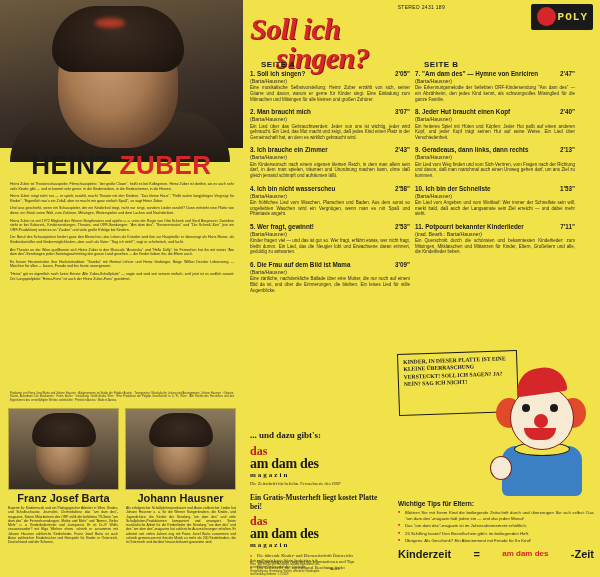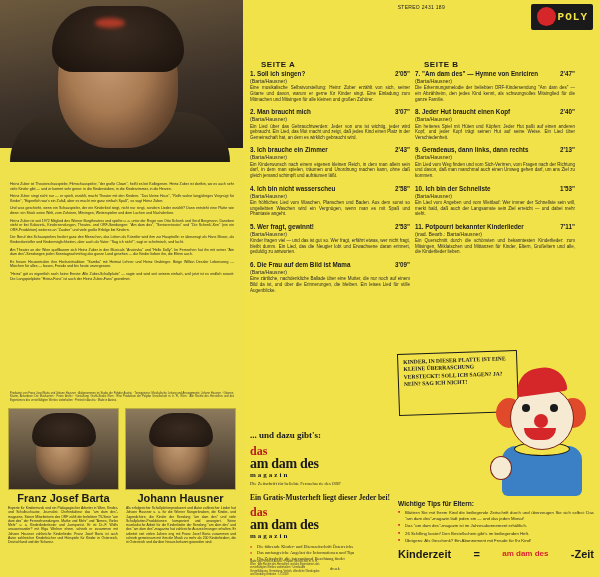--- a/index.html
+++ b/index.html
@@ -120,20 +120,24 @@
 <div class="sleeve">
 
   <div class="left">
     <div class="photo">
       <div class="shoulder"></div>
       <div class="head"></div>
       <div class="hair"></div>
       <div class="glow"></div>
     </div>
 
+    <div class="artist">
+      <span>HEINZ</span>
+      <span class="red">ZUBER</span>
+    </div>
 
     <div class="bio">
       <p>Heinz Zuber ist Theaterschauspieler, Filmschauspieler, "der große Clown", heißt es bei Kollegenen. Heinz Zuber ist dorthin, wo es auch sehr viele Kinder gibt — und er kommt sehr gerne: in die Kinderstuben, in die Kinderzimmer, in die Herzen.</p>
       <p>Heinz Zuber singt nicht nur — er spielt, erzählt, macht Theater mit den Kindern. "Das kleine Haus", "Rolfs wahre langjähriges Vergnügt für Kinder", "Eigentlich war's ein Zufall, aber es macht mir ganz einfach Spaß", so sagt Heinz Zuber.</p>
       <p>Und was geschieht, wenn ein Schauspieler, der ein Kinderlied singt, nicht nur singt, sondern Lieder erzählt? Dann entsteht eine Platte wie diese: ein Stück seine Welt, zum Zuhören, Mitsingen, Weiterspielen und dem Lachen und Nachdenken.</p>
       <p>Heinz Zuber ist seit 1972 Mitglied des Wiener Burgtheaters und spielte u. a. unter der Regie von Otto Schenk und Gerd Bergmann. Daneben steht er bei Kabarett-, Kindersendungen, Theater- und ORF-Sendungen: "Am dam des", "Seniorenteatro" und "Die Schenk'-Ken" (ein ein ORF-Produktion) weiteres an "Zauber" und viele große Erfolge bei Kindern.</p>
       <p>Der Beruf des Schauspielers fordert ganz den Menschen, das Leben als Künstler wird ihm zur Hauptrolle: er überzeugt als Hans Moser, als Kinderdarsteller und Kindermöglichkeiten, aber auch als Vater: "Sag ich nicht!", sagt er schelmisch, und lacht.</p>
       <p>Am Theater an der Wien quellbarem sich Heinz Zuber in den Musicals "Anatevka" und "Hello Dolly". Im Fernsehen hat ihn mit seiner "Am dam des"-Sendungen jeden Sonntagnachmittag das ganze Land gesehen — die Kinder lieben ihn, die Eltern auch.</p>
       <p>Es freuen Heuzentralen ihre Hochzeitsaktion: "Samba" mit Heimat Lehner und Heinz Grubinger. Beige Willian Dessler Lebensweg — Märchen für alles — bases, Freude und bis heute unvergessen.</p>
       <p>"Heinz" göt es eigentlich noch keine Ernste: Alle Zuber-Schallplatte" — sagte und wird seit seinem einfach, weil jetzt ist es endlich soweit: Die Langspielplatte "Heinz-Fans" ist auch der Heinz Zuber-Fans" gewidmet.</p>
@@ -165,20 +169,24 @@
 
   <div class="right"></div>
 
   <div class="stereo">STEREO  2431 189</div>
 
   <div class="polylogo">
     <div class="dot"></div>
     <div class="txt">POLY</div>
   </div>
 
+  <div class="title">
+    <div class="t1">Soll ich</div>
+    <div class="t2">singen?</div>
+  </div>
 
   <div class="sidehead sideA">SEITE A</div>
   <div class="sidehead sideB">SEITE B</div>
 
   <div class="tracks tracksA">
     <div class="tr">
       <div class="hd">
         <span>1.</span>
         <span>Soll ich singen?</span>
       </div>
@@ -301,21 +309,21 @@
   </div>
 
   <div class="dazu">
     <div class="lead">... und dazu gibt's:</div>
     <div class="mag">
       <div class="das">das</div>
       <div class="nm">am dam des</div>
       <div class="sub">magazin</div>
       <div class="cap">Die Zeitschrift für beliebte Fernsehserie des ORF</div>
     </div>
-    <div class="freebie">Ein Gratis-Musterheft liegt dieser Jeder bei!</div>
+    <div class="freebie">Ein Gratis-Musterheft liegt kostet Platte bei!</div>
     <div class="mag">
       <div class="das">das</div>
       <div class="nm">am dam des</div>
       <div class="sub">magazin</div>
     </div>
     <div class="bullets">
       <div>Die führende Kinder- und Elternzeitschrift Österreichs</div>
       <div>Das umfangreiche Angebot der Informationen und Tips</div>
       <div>Die Zeitschrift, die international Beachtung findet</div>
     </div>

